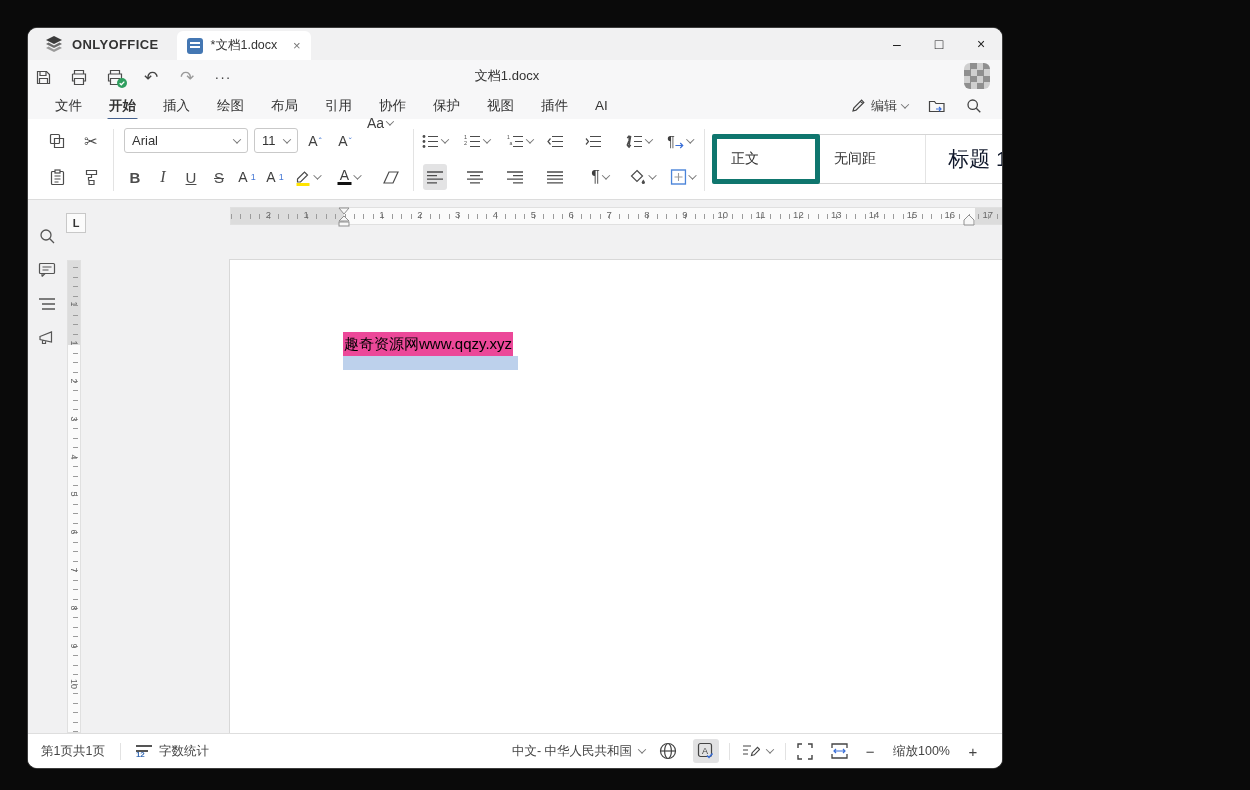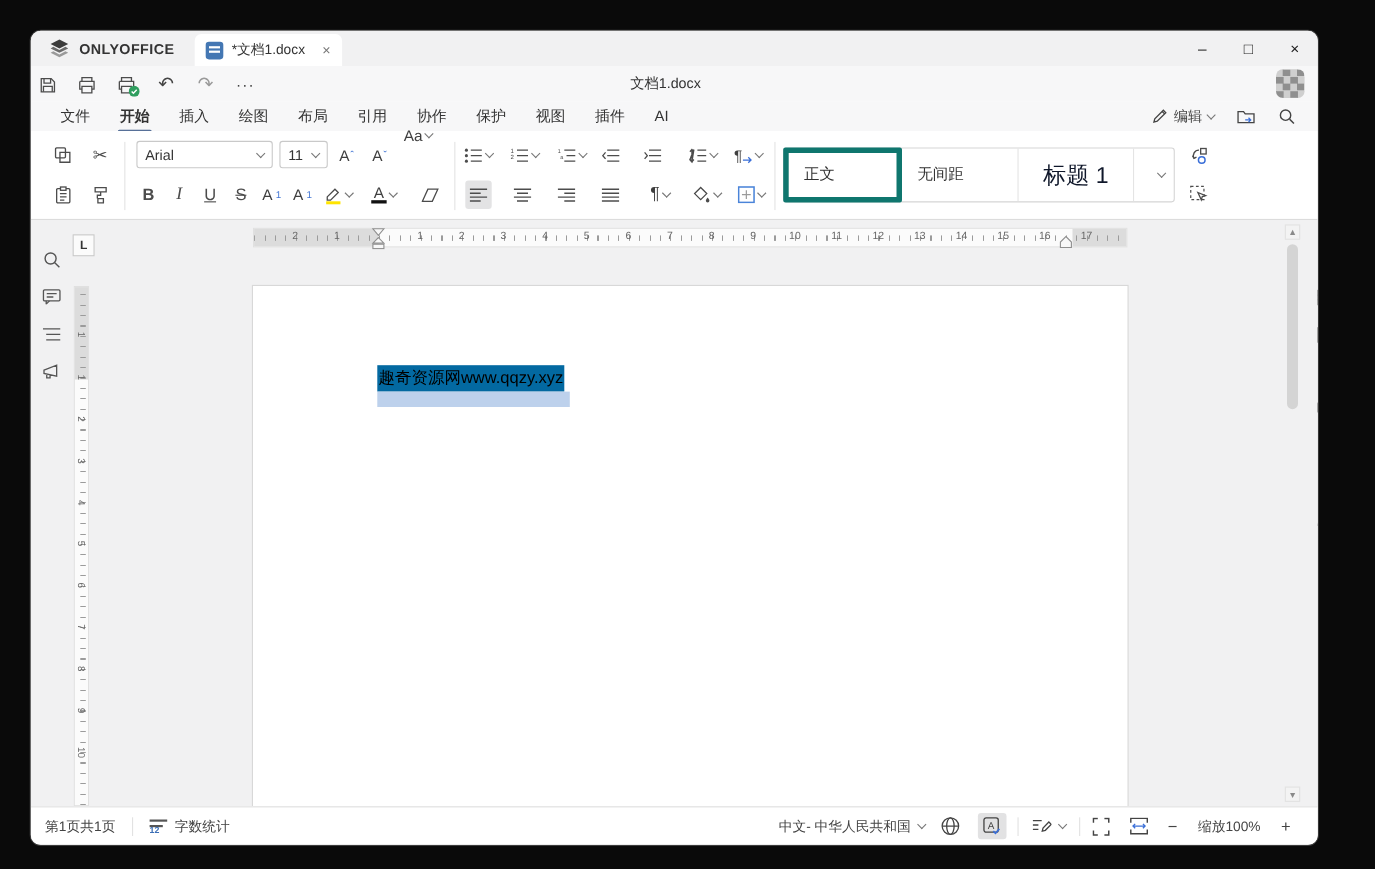--- a/index.html
+++ b/index.html
@@ -1,18 +1,18 @@
 <!DOCTYPE html>
 <html><head>
 <meta charset="utf-8">
 <style>
   html,body{margin:0;padding:0;background:#0a0a0a;width:1250px;height:790px;overflow:hidden;
     font-family:"Liberation Sans","DejaVu Sans",sans-serif;-webkit-font-smoothing:antialiased;}
   *{box-sizing:border-box}
-  #win{position:absolute;left:28px;top:28px;width:1170px;height:740px;background:#fff;
+  #win{position:absolute;left:28px;top:28px;width:974px;height:740px;background:#fff;
     border-radius:9px;overflow:hidden;box-shadow:0 0 0 1px #3c3c3c}
   
   #tabbar{position:absolute;left:0;top:0;width:100%;height:32px;background:#f1f1f2;display:flex;align-items:stretch}
   .brand{display:flex;align-items:center;gap:8px;padding:0 14px 0 16px;color:#333;font-weight:bold;font-size:13px;letter-spacing:.4px}
   .doctab{margin-left:4px;margin-top:3px;width:134px;background:#fff;border-radius:6px 6px 0 0;
     display:flex;align-items:center;gap:8px;padding:0 10px;font-size:12.5px;color:#333}
   .doctab .x{margin-left:auto;color:#777;font-size:13px;cursor:pointer}
   .docicon{width:16px;height:16px;border-radius:3px;background:#4477b3;position:relative}
   .docicon:before{content:"";position:absolute;left:3px;top:4px;width:10px;height:2px;background:#fff;box-shadow:0 4px 0 #fff}
   .wctrls{margin-left:auto;display:flex}
@@ -63,21 +63,21 @@
   .hnl{width:37.86px;text-align:center}
   #vruler{position:absolute;left:39px;top:60px;width:14px;height:473px;background:#fbfbfb;border:1px solid #e0e0e0}
   .vmarg{position:absolute;left:0;width:100%;background:#dcdcdc}
   .vticks{position:absolute;top:0;bottom:0;left:5px;width:5px;
     background:repeating-linear-gradient(0deg,#9b9b9b 0 1px,transparent 1px 9.46px)}
   .vnums{position:absolute;left:0;top:77px;width:100%}
   .vn{position:absolute;width:100%;text-align:center;font-size:9px;color:#666;transform:rotate(90deg)}
   
   #page{position:absolute;left:202px;top:60px;width:795px;height:473px;background:#fff;box-shadow:0 0 0 1px #d8d8d8}
   #seltext{position:absolute;left:113px;top:72px;font-size:15px;color:#000;line-height:24px;
-    background:#0369a1;padding:0 1px;white-space:nowrap}
+    background:#ec4899;padding:0 1px;white-space:nowrap}
   #selline2{position:absolute;left:113px;top:96px;width:175px;height:14px;background:#bdd1ec}
   
   #vsb{position:absolute;left:1140px;top:4px;width:14px;height:525px}
   .sbarrow{position:absolute;left:0;width:14px;height:14px;display:flex;align-items:center;justify-content:center;
     font-size:8px;color:#8a8a8a;background:#f3f3f3;border:1px solid #e2e2e2;cursor:pointer}
   #sbthumb{position:absolute;left:2px;top:18px;width:10px;height:150px;background:#d4d4d4;border-radius:5px;cursor:pointer}
   
   .rbtn{position:absolute;left:1162px;width:30px;height:28px;display:flex;align-items:center;justify-content:center;color:#666;cursor:pointer}
   
   #sbar{position:absolute;left:0;bottom:0;width:100%;height:35px;background:#fff;border-top:1px solid #dedede;

